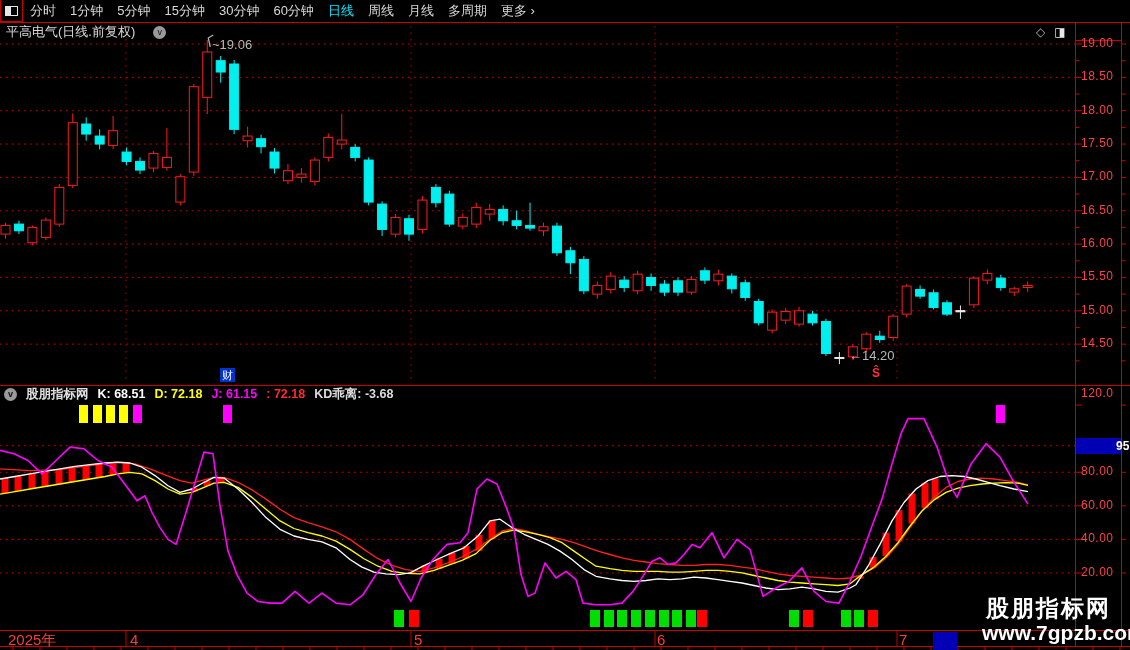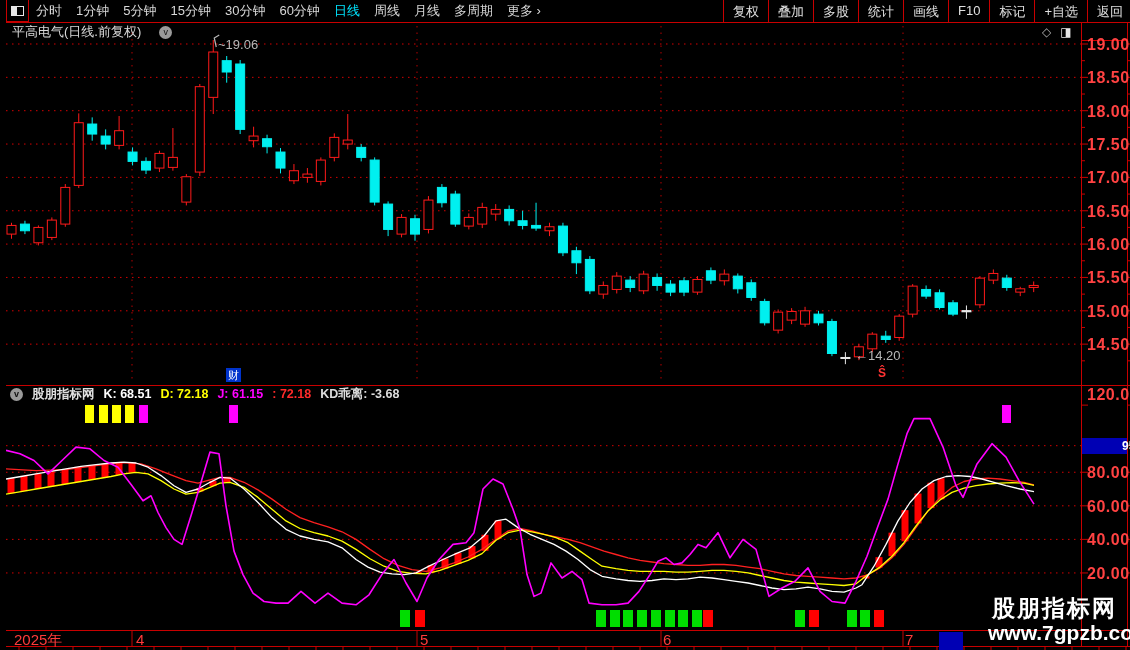--- a/index.html
+++ b/index.html
@@ -1,18 +1,18 @@
 <!DOCTYPE html>
 <html><head>
 <meta charset="utf-8">
 <style>
   * { margin:0; padding:0; box-sizing:border-box; }
   html,body { width:1130px; height:650px; background:#000; overflow:hidden;
     font-family:"Liberation Sans","DejaVu Sans",sans-serif; }
-  #stage { position:relative; width:1124px; height:650px; background:#000;margin-left:6px; }
+  #stage { position:relative; width:1124px; height:650px; background:#000; }
   svg.layer { position:absolute; left:0; top:0; z-index:1; }
   .txt { position:absolute; z-index:2; white-space:nowrap; }
 
   
   #toolbar { position:absolute; left:0; top:0; width:1130px; height:23px;
     border-bottom:1px solid #c80000; z-index:3; background:#000; }
   #win-icon-box { position:absolute; left:0; top:0; width:23px; height:22px;
     border:1px solid #c80000; border-top:none; display:flex; align-items:center; justify-content:center; }
   .half-sq { width:13px; height:10px; border:1px solid #e8e8e8; position:relative; }
   .half-sq::after { content:""; position:absolute; left:0; top:0; width:5px; height:8px; background:#e8e8e8; }
@@ -26,22 +26,22 @@
   
   #title-row { position:absolute; left:6px; top:24px; height:16px; display:flex; align-items:center; gap:18px; z-index:3; }
   #chart-title { color:#d9d9d9; font-size:13px; }
   .circ-btn { width:13px; height:13px; border-radius:50%; background:#9a9a9a; color:#111;
     font-size:9px; line-height:12px; text-align:center; display:inline-block; }
   #corner-icons { position:absolute; left:1036px; top:25px; z-index:3; color:#aaa; font-size:12px;
     display:flex; gap:9px; }
   #corner-icons .ci2 { color:#e8e8e8; }
 
   
-  .plabel { position:absolute; width:38px; text-align:left; color:#ff4242; font-weight:bold;
-    font-size:16px; letter-spacing:0.5px; z-index:2; }
+  .plabel { position:absolute; width:38px; text-align:left; color:#ff4242; font-weight:normal;
+    font-size:12px; letter-spacing:0.5px; z-index:2; }
   .ilabel-hl { position:absolute; left:1076px; width:45px; height:16px; background:#0000b4;
     color:#fff; font-size:12px; font-weight:bold; padding-left:2px; line-height:16px; z-index:2; }
 
   
   #ind-header { position:absolute; left:4px; top:387px; height:14px; display:flex; gap:9px;
     align-items:center; z-index:3; font-size:12.5px; font-weight:bold; }
 
   
   .annot { color:#b8b8b8; font-size:13px; z-index:2; }
   .marker-fin { background:#0033cc; color:#fff; font-size:11px; padding:0 2px; line-height:14px; z-index:2; }
@@ -73,31 +73,20 @@
         <span class="mi">1分钟</span>
         <span class="mi">5分钟</span>
         <span class="mi">15分钟</span>
         <span class="mi">30分钟</span>
         <span class="mi">60分钟</span>
         <span class="mi active">日线</span>
         <span class="mi">周线</span>
         <span class="mi">月线</span>
         <span class="mi">多周期</span>
         <span class="mi">更多 ›</span>
-      </div>
-    <div id="menu-right">
-        <span class="mi">复权</span>
-        <span class="mi">叠加</span>
-        <span class="mi">多股</span>
-        <span class="mi">统计</span>
-        <span class="mi">画线</span>
-        <span class="mi">F10</span>
-        <span class="mi">标记</span>
-        <span class="mi">+自选</span>
-        <span class="mi">返回</span>
       </div>
   </div>
 
   <div id="title-row">
     <span id="chart-title">平高电气(日线.前复权)</span>
     <span class="circ-btn">v</span>
   </div>
   <div id="corner-icons">
     <span>◇</span>
     <span class="ci2">◨</span>

